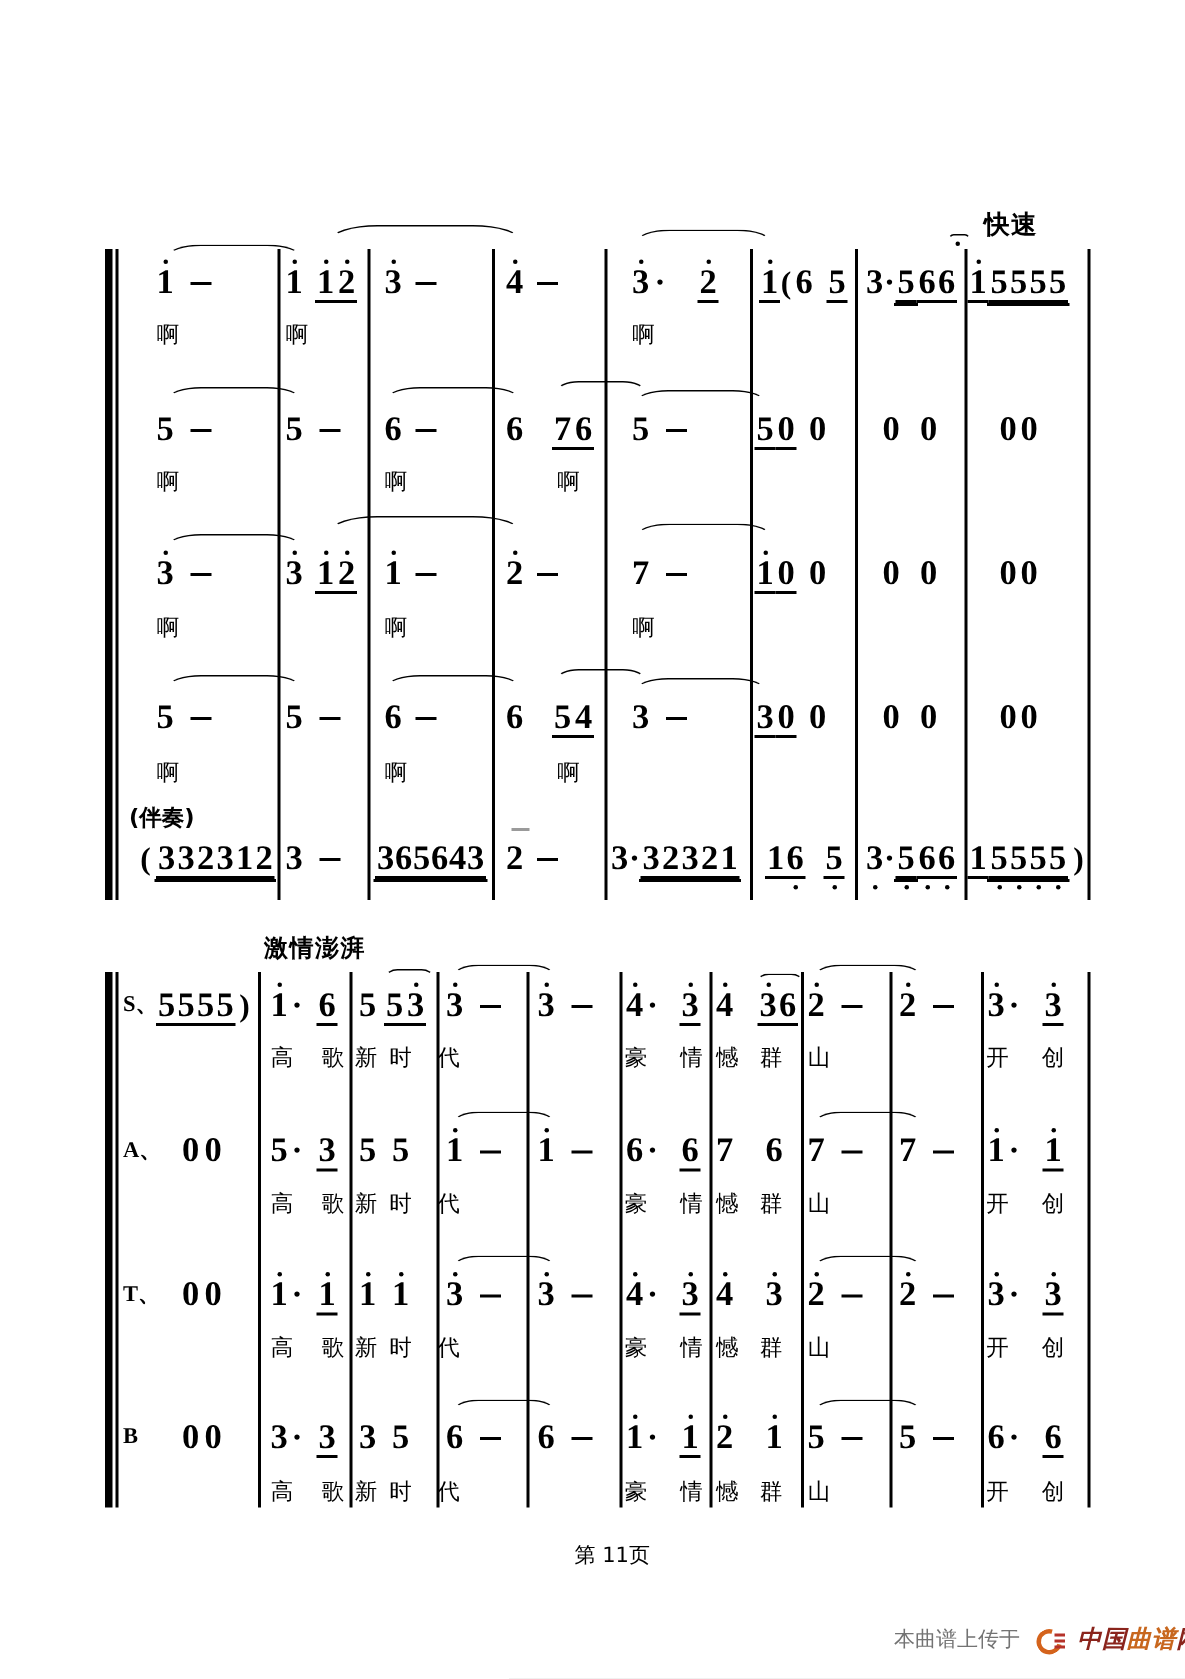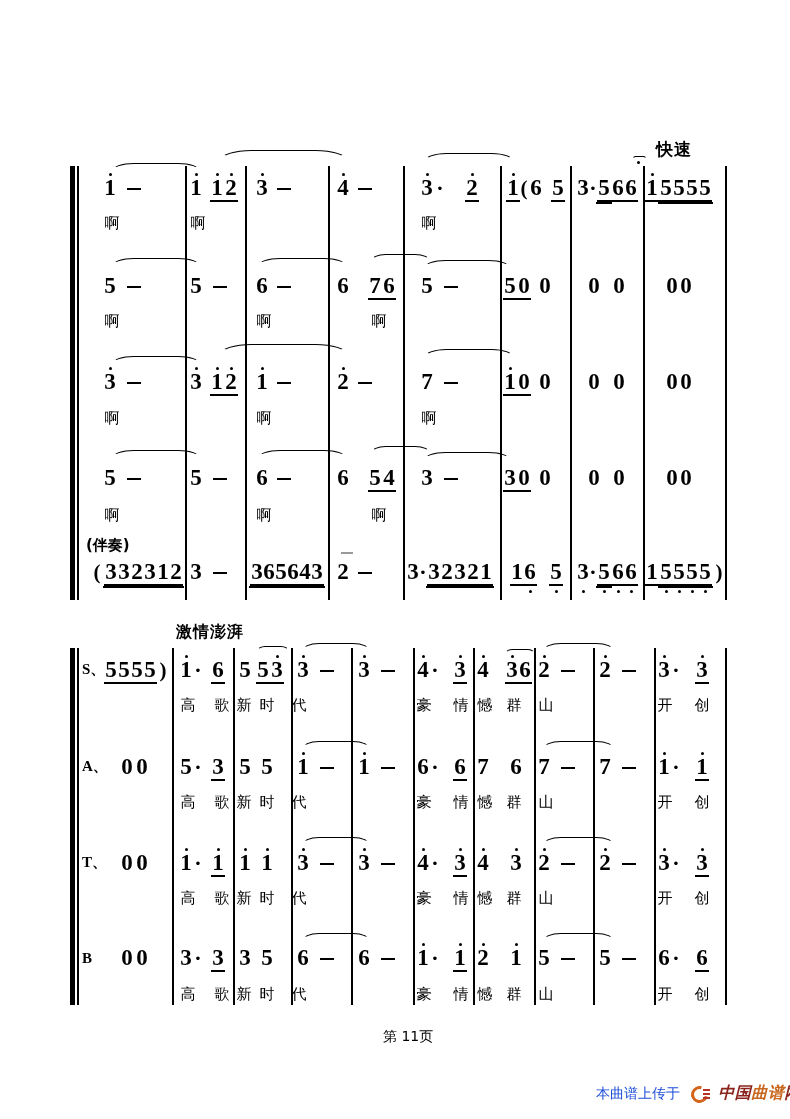--- a/index.html
+++ b/index.html
@@ -40,21 +40,21 @@
   .slur{position:absolute;border:1.5px solid transparent;border-top-color:#000;
         border-radius:50%/100%;}
   .part-label{position:absolute;font-size:15px;font-weight:bold;color:#000;
         font-family:"Liberation Serif",serif;}
   .tie-mark{position:absolute;height:2px;background:#9a9a9a;}
   
   .page-num{position:absolute;left:383px;top:1028px;font-size:14px;color:#000;
         font-family:"DejaVu Sans","Liberation Sans",sans-serif;}
   .footer{position:absolute;left:596px;top:1083px;height:22px;white-space:nowrap;
         font-family:"DejaVu Sans","Liberation Sans",sans-serif;}
-  .upload{font-size:14px;color:#1d4ed8;vertical-align:middle;}
+  .upload{font-size:14px;color:#737373;vertical-align:middle;}
   .logo{display:inline-block;position:relative;width:20px;height:18px;vertical-align:middle;margin:0 2px 0 6px;}
   .logo-c{position:absolute;left:0;top:1px;width:11px;height:11px;border:3px solid #d4631c;
         border-radius:50%;border-right-color:transparent;transform:rotate(-30deg);}
   .logo-lines{position:absolute;left:12px;top:4px;width:7px;height:2px;background:#b5322a;
         box-shadow:0 4px 0 #b5322a,0 8px 0 #b5322a;}
   .site{font-size:16px;font-weight:bold;font-style:italic;vertical-align:middle;letter-spacing:0.5px;}
   .site .s1{color:#8a241c;font-style:italic;}
   .site .s2{color:#c8671e;font-style:italic;}
 </style>
 </head>

